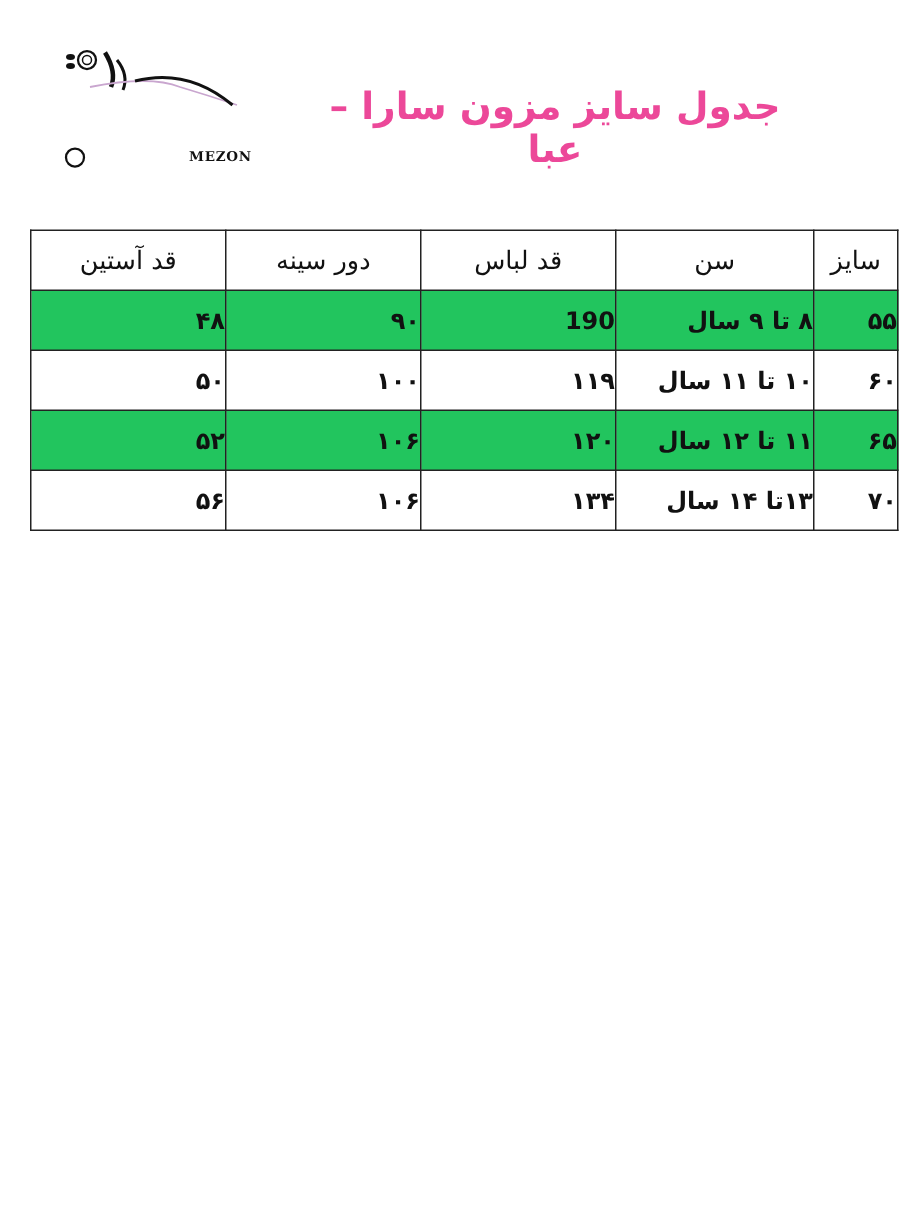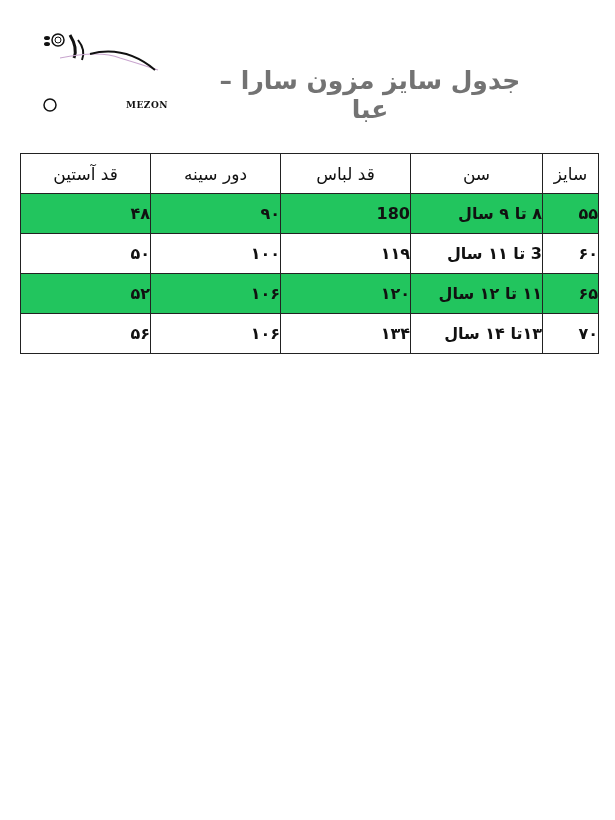--- a/index.html
+++ b/index.html
@@ -5,21 +5,21 @@
     html, body { margin: 0; padding: 0; background: #ffffff; }
     body { width: 615px; height: 820px; position: relative; overflow: hidden;
            font-family: "DejaVu Sans", sans-serif; color: #111; }
     .logo { position: absolute; left: 30px; top: 30px; width: 140px; height: 90px; }
     .logo svg { width: 100%; height: 100%; }
     .logo-text { position: absolute; left: 8px; top: 14px; font-family: "DejaVu Serif", serif;
                  font-style: italic; font-weight: bold; font-size: 46px; letter-spacing: -1px; color: #111; }
     .logo-sub { position: absolute; left: 96px; top: 70px; font-family: "DejaVu Serif", serif;
                 font-weight: bold; font-size: 9px; letter-spacing: 0.5px; color: #111; }
     .title { position: absolute; left: 210px; top: 56px; width: 320px; text-align: center;
-             direction: rtl; font-weight: bold; font-size: 25px; color: #737373; margin-top: 10px; }
+             direction: rtl; font-weight: bold; font-size: 25px; color: #ec4899; }
     table.size { position: absolute; left: 20px; top: 153px; width: 578px;
                  border-collapse: collapse; direction: rtl; table-layout: fixed; }
     table.size td, table.size th { border: 1.5px solid #222; height: 39px; padding: 0;
                  font-size: 16px; font-weight: bold; }
     table.size th { font-weight: normal; font-size: 17px; background: #ffffff; }
     table.size tr.shade td { background: #22c55e; }
     table.size tr.plain td { background: #ffffff; padding-left: 20px; }
     .c-size { width: 56px; }
     .c-age { width: 132px; }
     .c-len { width: 130px; }
@@ -58,27 +58,27 @@
       <tr>
     <th>سایز</th>
     <th>سن</th>
     <th>قد لباس</th>
     <th>دور سینه</th>
     <th>قد آستین</th>
   </tr>
   <tr class="shade">
     <td>۵۵</td>
     <td>۸ تا ۹ سال</td>
-    <td>180</td>
+    <td>190</td>
     <td>۹۰</td>
     <td>۴۸</td>
   </tr>
   <tr class="plain">
     <td>۶۰</td>
-    <td>3 تا ۱۱ سال</td>
+    <td>۱۰ تا ۱۱ سال</td>
     <td>۱۱۹</td>
     <td>۱۰۰</td>
     <td>۵۰</td>
   </tr>
   <tr class="shade">
     <td>۶۵</td>
     <td>۱۱ تا ۱۲ سال</td>
     <td>۱۲۰</td>
     <td>۱۰۶</td>
     <td>۵۲</td>

